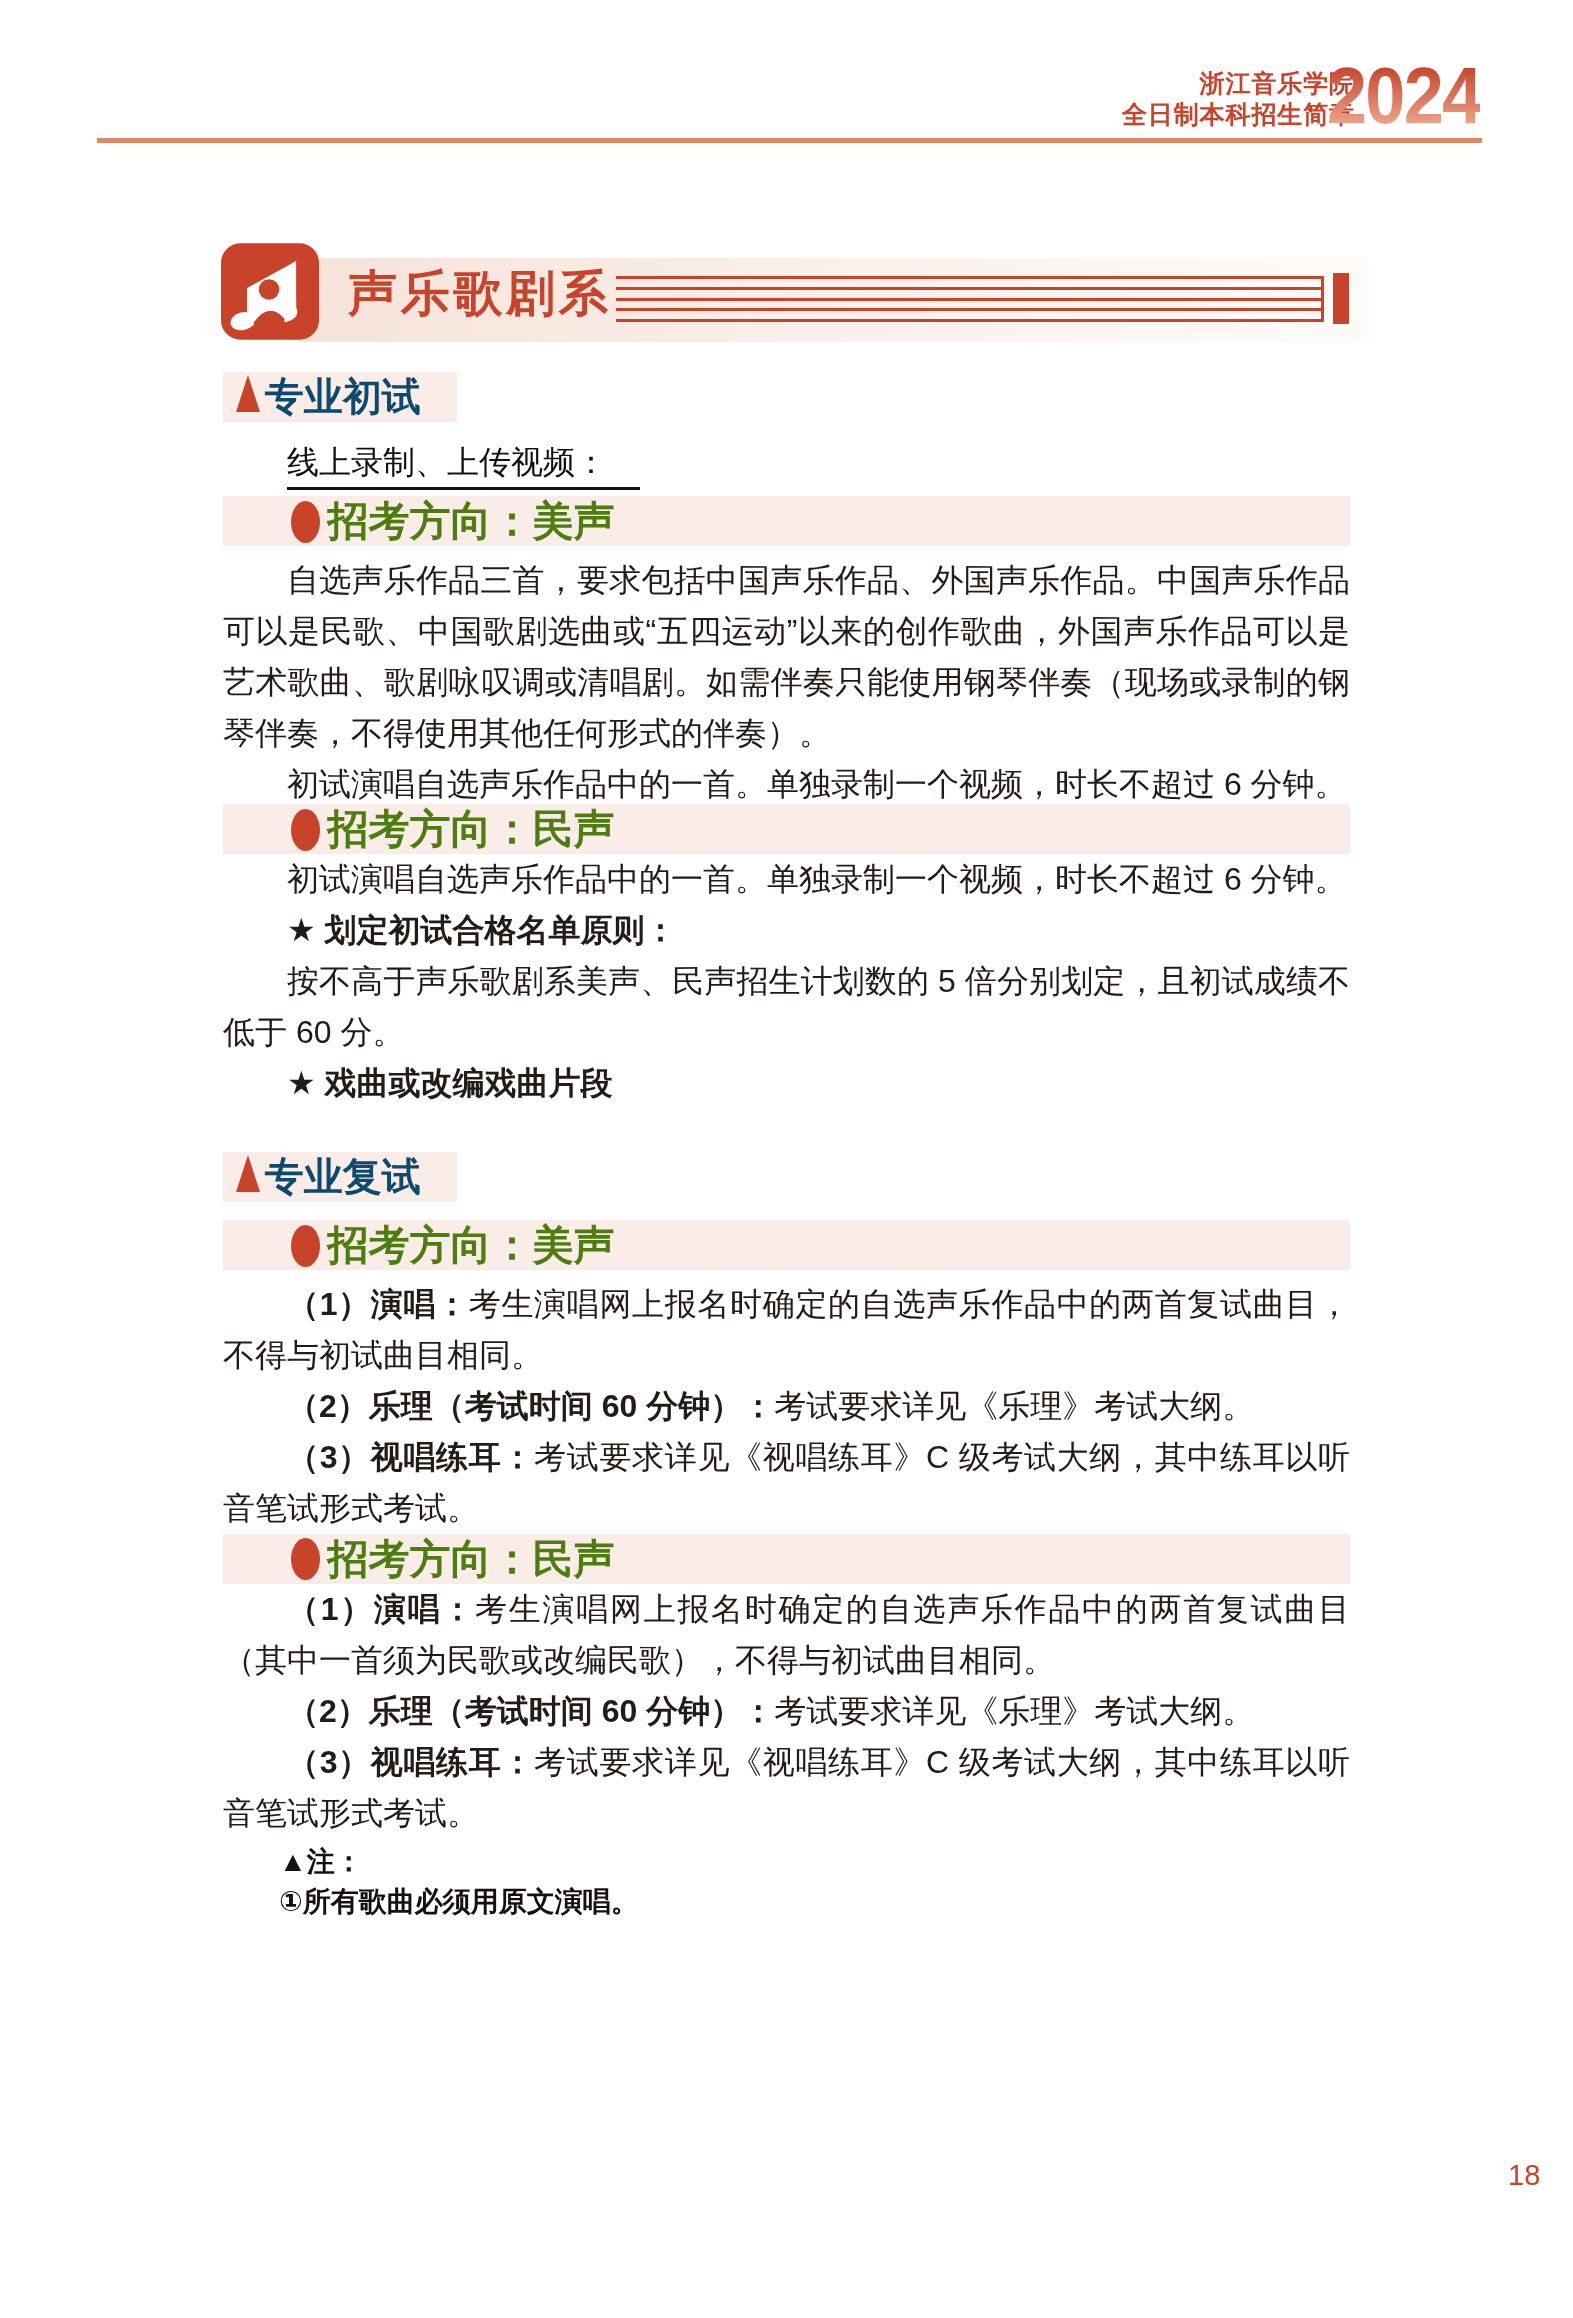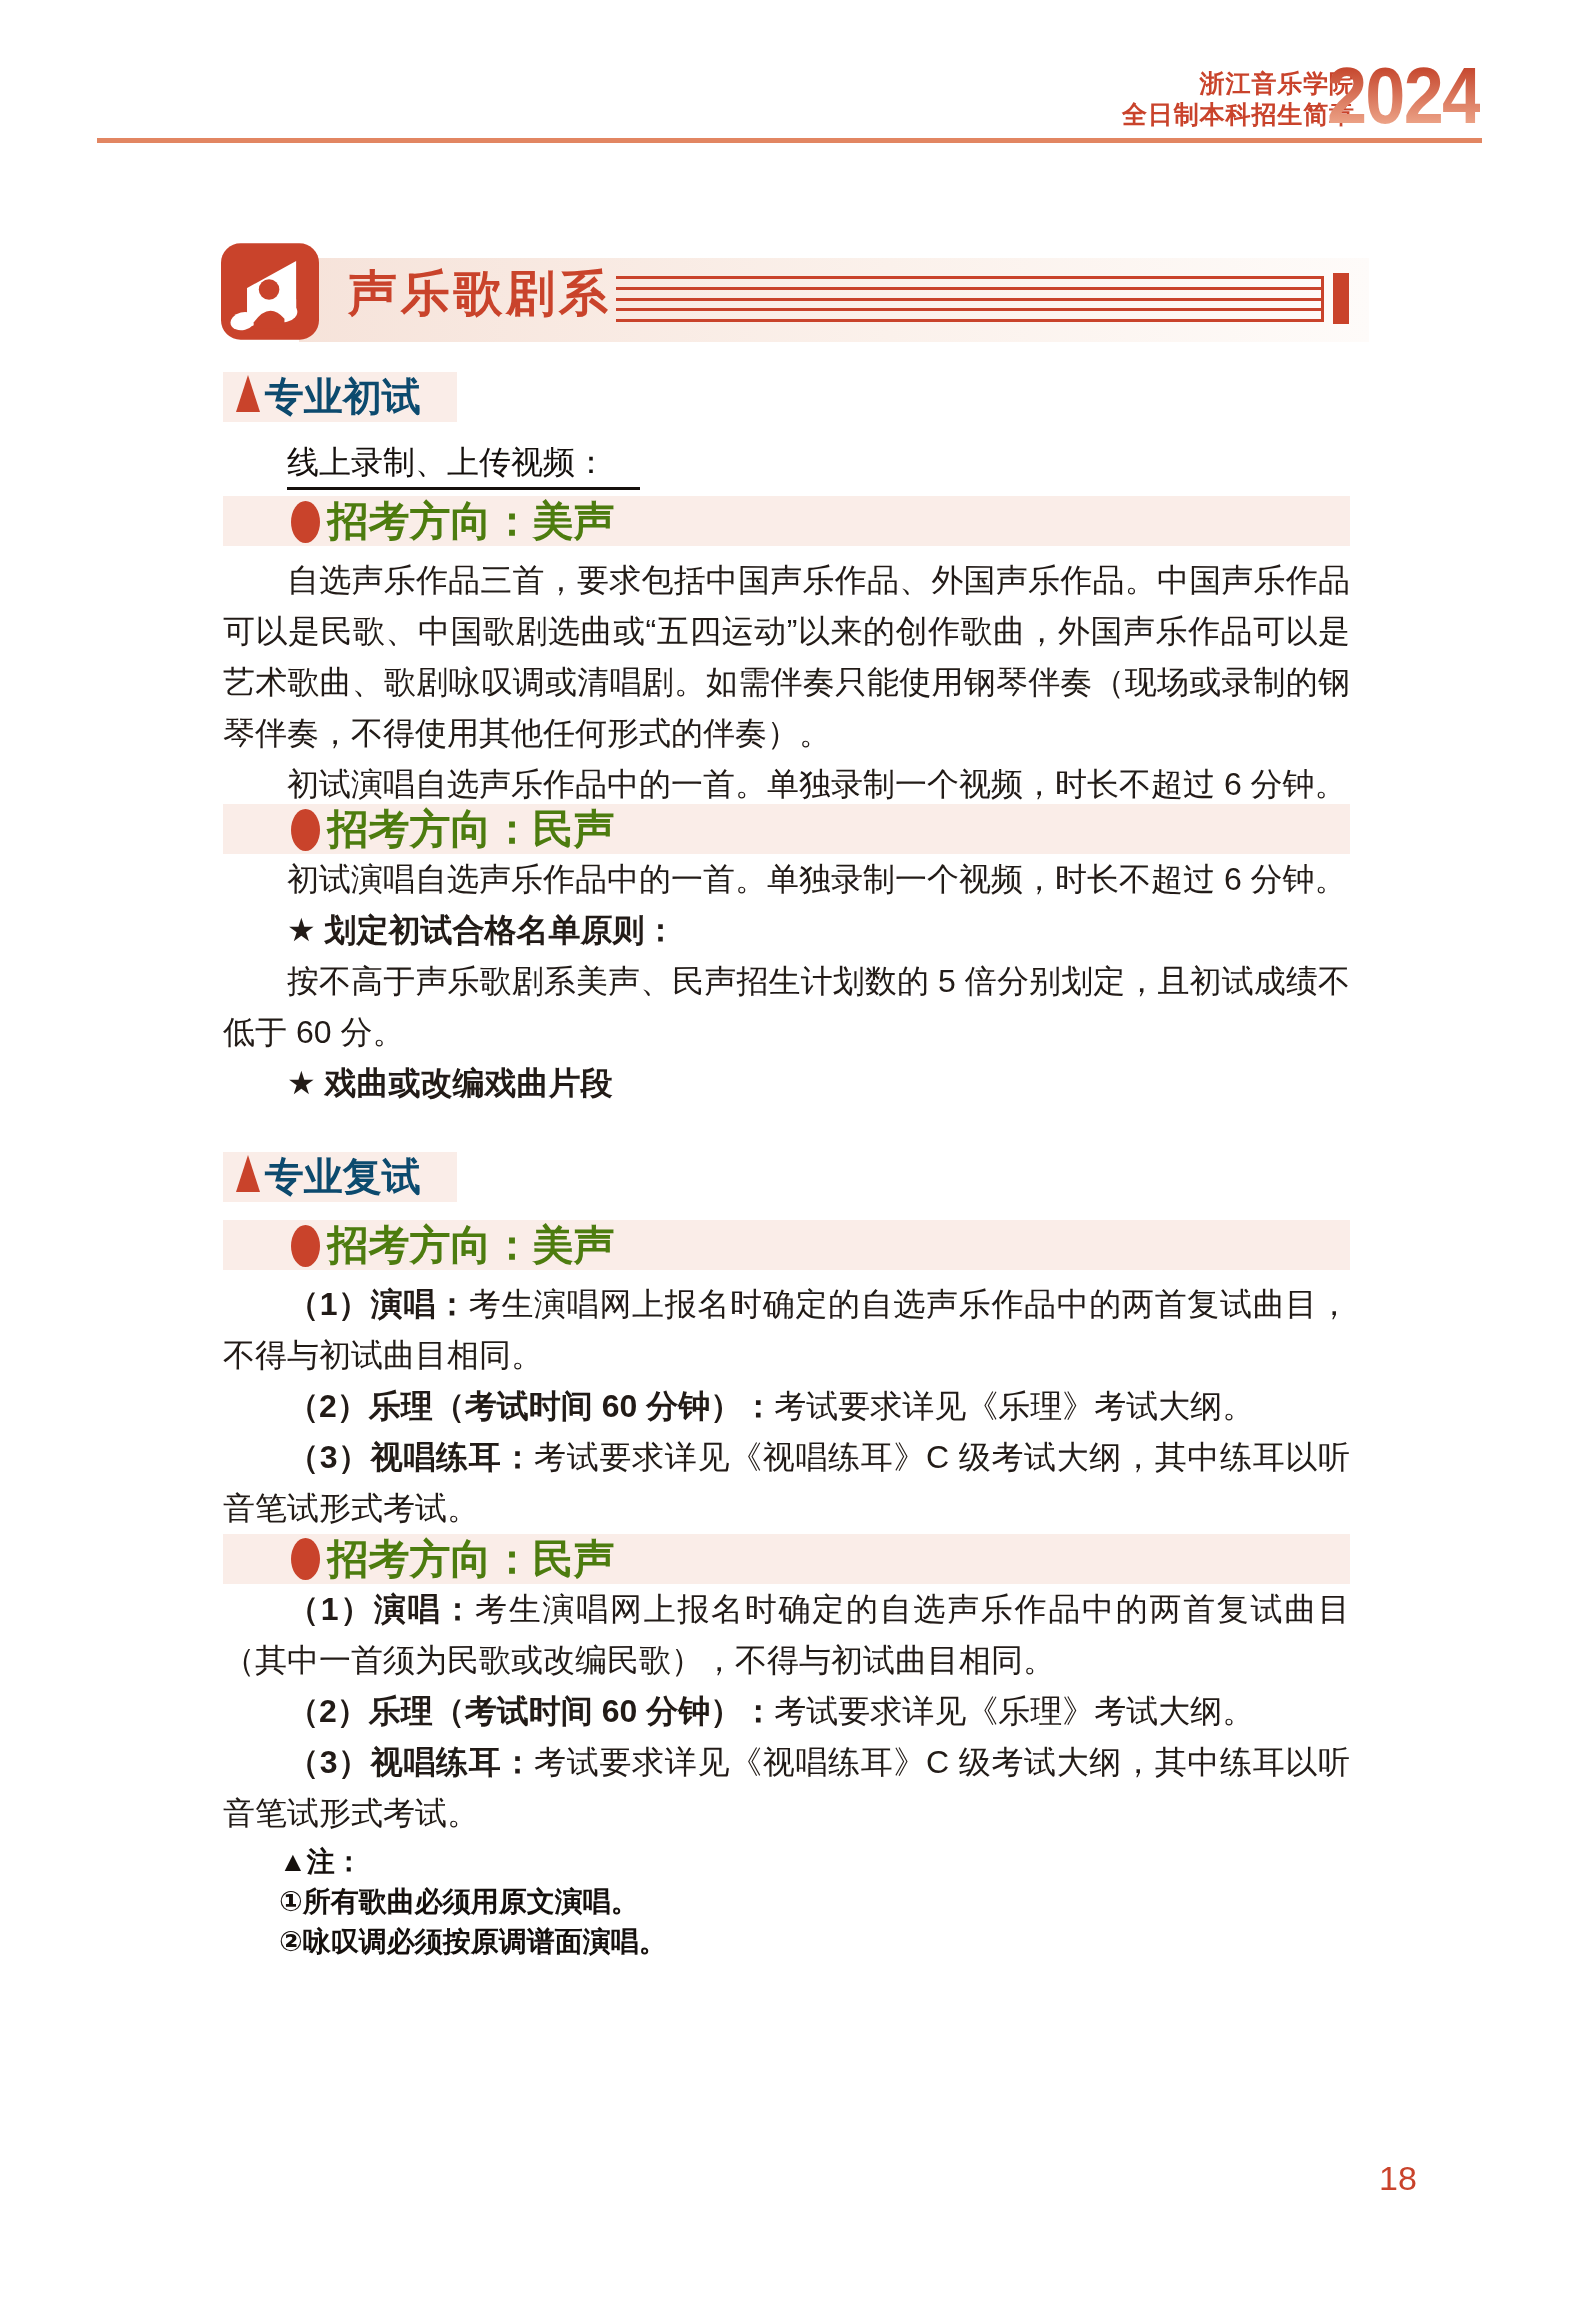--- a/index.html
+++ b/index.html
@@ -65,21 +65,21 @@
     background:#C9432B; vertical-align:-7.5px; margin-right:7.5px;
   }
   p.body {
     margin:0; font-size:32px; line-height:51px;
     text-align:justify; text-justify:inter-character; text-indent:2em;
     color:#221B17;
   }
   p.body .lbl { font-weight:bold; }
   p.star { font-weight:bold; }
   p.note { margin:0; font-size:28px; line-height:40px; font-weight:bold; text-indent:2em; color:#15100D; }
-  .page-num { position:absolute; top:2159px; left:1379px; font-size:34px; color:#C9432B; font-weight:normal; }
+  .page-num { position:absolute; top:2159px; left:1508px; font-size:29px; color:#C9432B; font-weight:normal; }
 </style>
 </head>
 <body>
 
 <div class="page">
 
   <div class="hdr-text">
     <div>浙江音乐学院</div>
     <div>全日制本科招生简章</div>
   </div>
@@ -146,20 +146,19 @@
     <p class="body"><span class="lbl">（3）视唱练耳：</span><span>考试要求详见《视唱练耳》C 级考试大纲，其中练耳以听音笔试形式考试。</span></p>
 
     <div class="bar"><span class="bullet-oval"></span><span>招考方向：民声</span></div>
 
     <p class="body" style="margin-top:0"><span class="lbl">（1）演唱：</span><span>考生演唱网上报名时确定的自选声乐作品中的两首复试曲目（其中一首须为民歌或改编民歌），不得与初试曲目相同。</span></p>
     <p class="body"><span class="lbl">（2）乐理（考试时间 60 分钟）：</span><span>考试要求详见《乐理》考试大纲。</span></p>
     <p class="body"><span class="lbl">（3）视唱练耳：</span><span>考试要求详见《视唱练耳》C 级考试大纲，其中练耳以听音笔试形式考试。</span></p>
 
     <p class="note" style="margin-top:2.8px">▲注：</p>
     <p class="note">①所有歌曲必须用原文演唱。</p>
-    <p class="note">②咏叹调必须按原调谱面演唱。</p>
 
   </div>
 
   <div class="page-num">18</div>
 
 </div>
 
 
 </body></html>

